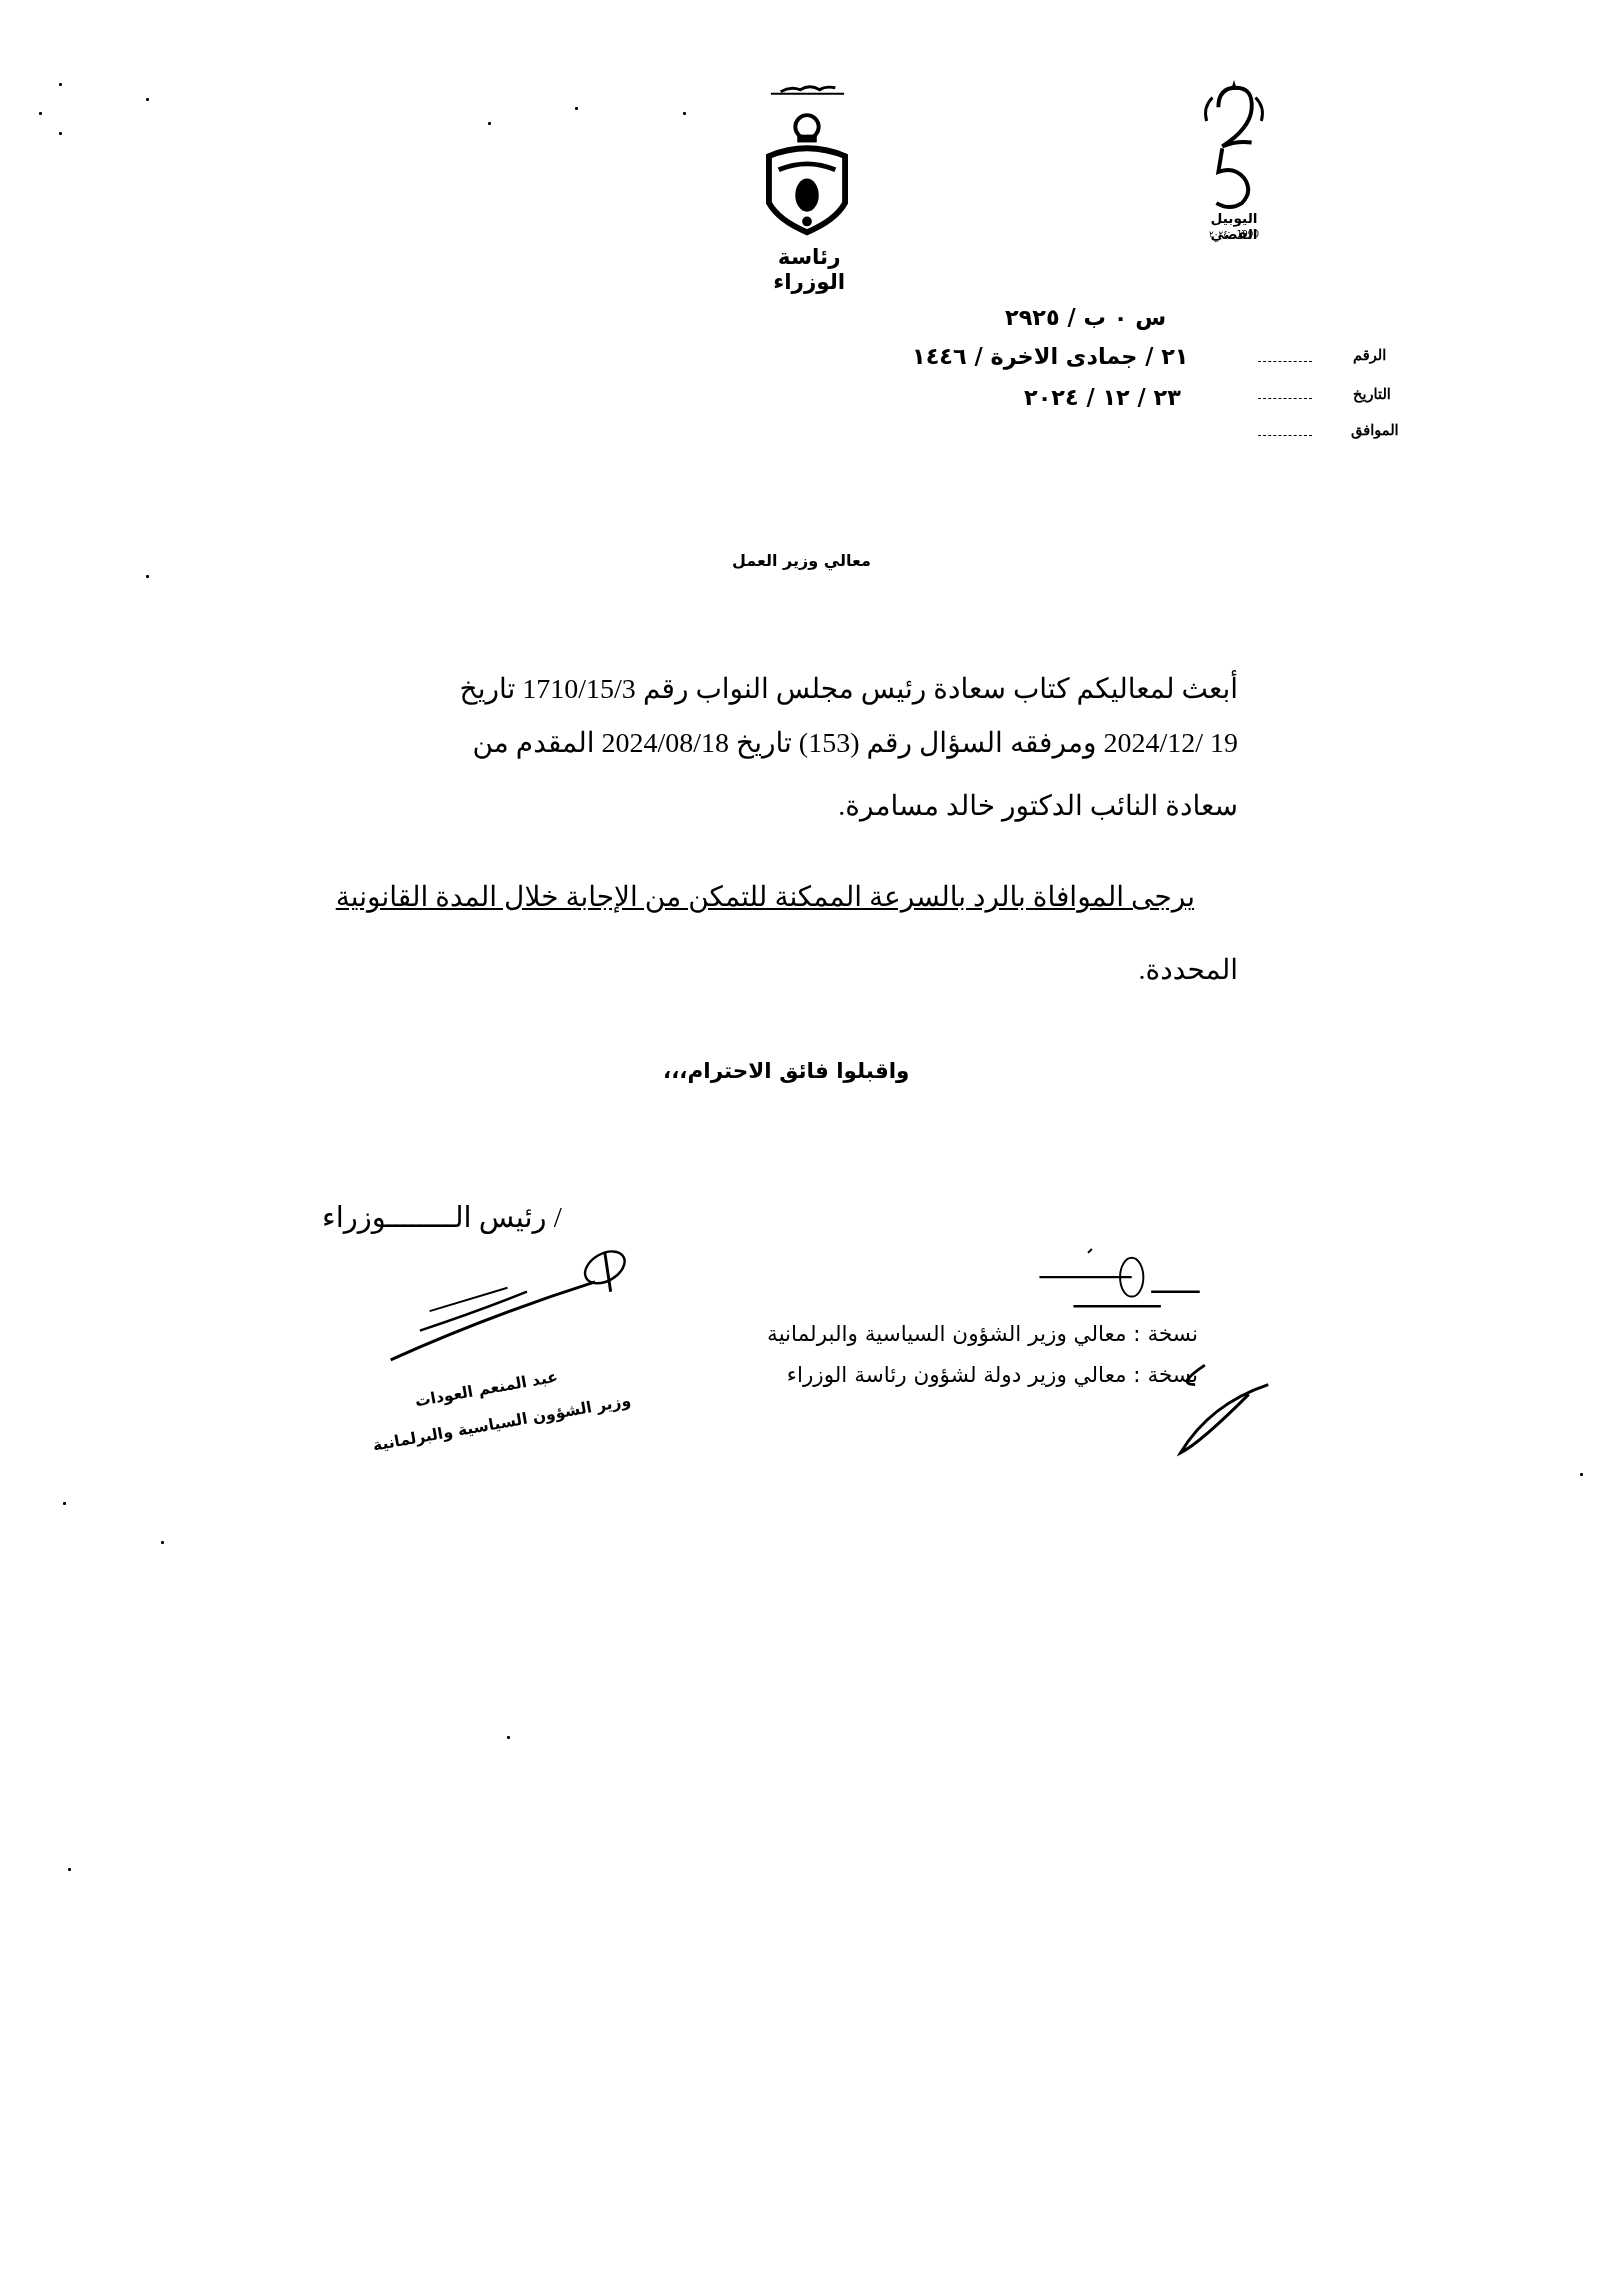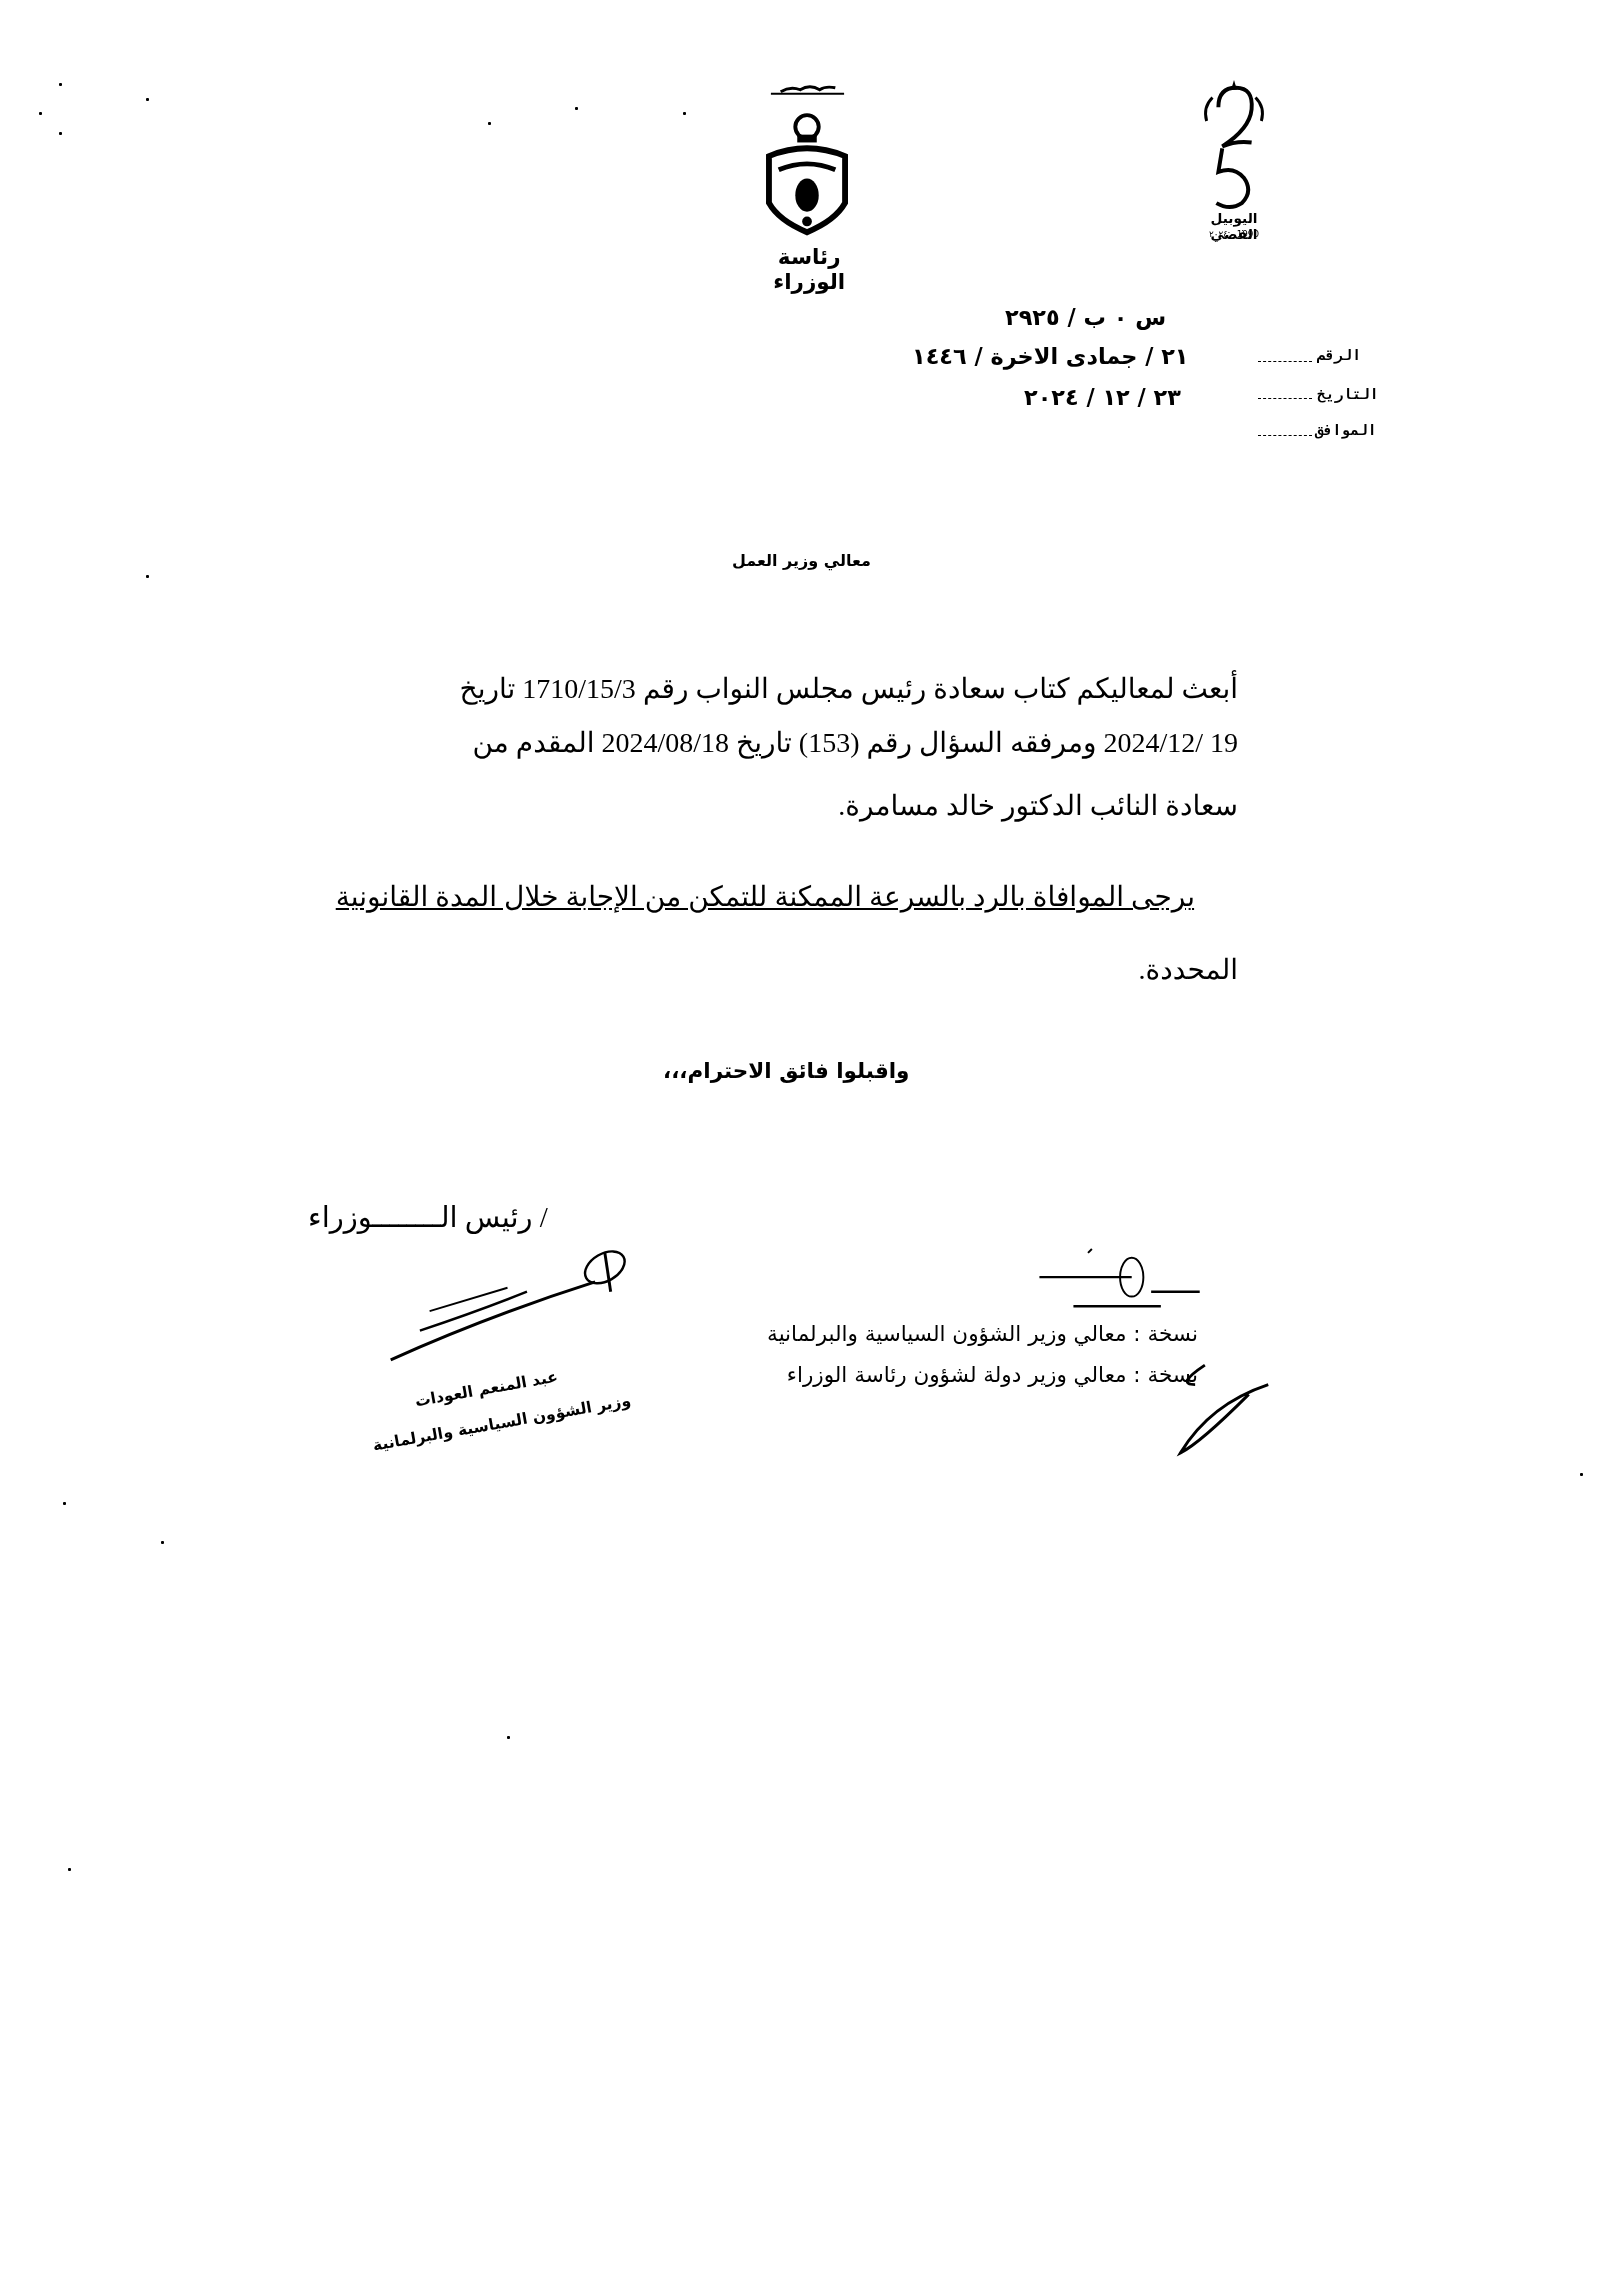--- a/index.html
+++ b/index.html
@@ -11,21 +11,21 @@
   
   #emblem { left:761px; top:80px; width:88px; width:93px; height:195px; text-align:center; }
   #emblem .caption { position:absolute; left:-7.8px; top:164px; width:112px; font-size:21.5px; font-weight:bold; letter-spacing:-1px; }
 
   
   #logo25 { left:1185px; top:78px; width:98px; height:176px; text-align:center; }
   #logo25 .caption { position:absolute; left:0; top:132px; width:98px; font-size:13.7px; font-weight:bold; }
   #logo25 .years { position:absolute; left:0; top:151px; width:98px; font-size:8.8px; }
 
   
-  .ref-label { font-family:Liberation Mono, monospace; font-weight:bold; font-size:14.6px; }
+  .ref-label { font-family:Liberation Serif, serif; font-weight:bold; font-size:14.6px;margin-left:36px; }
   .ref-value { font-family:"DejaVu Sans", sans-serif; font-weight:bold; font-size:22.4px; white-space:nowrap;text-align:right; }
   .dash { position:absolute; border-top:1px dashed #000; height:0; }
 
   .addressee { font-family:"DejaVu Sans", sans-serif; font-weight:bold; font-size:16px;margin-left:44px; }
   .body-text { font-family:"Liberation Serif", "DejaVu Serif", serif; font-size:28px; line-height:1.0; white-space:nowrap; }
   .closing { font-family:"DejaVu Sans", sans-serif; font-weight:bold; font-size:21.5px; }
   .sig-title { font-family:"Liberation Serif", serif; font-size:29px; }
   .cc { font-family:"DejaVu Sans", sans-serif; font-size:21.5px; white-space:nowrap; }
   .handwrite { font-family:"DejaVu Sans", sans-serif; font-size:15.6px; font-weight:bold; }
   .speck { position:absolute; width:2.9px; height:2.9px; background:#000; border-radius:1px; }
@@ -75,21 +75,21 @@
 
 <div class="abs body-text rtl" style="right:365px; top:659px;margin-top:16px;">أبعث لمعاليكم كتاب سعادة رئيس مجلس النواب رقم   1710/15/3  تاريخ</div>
 <div class="abs body-text rtl" style="right:365px; top:729px;">19 /2024/12 ومرفقه السؤال رقم (153) تاريخ 2024/08/18     المقدم من</div>
 <div class="abs body-text rtl" style="right:365px; top:792px;margin-left:8px;">سعادة النائب الدكتور خالد مسامرة.</div>
 
 <div class="abs body-text rtl" style="right:408px; top:883px;text-decoration:underline;">يرجى الموافاة بالرد بالسرعة الممكنة للتمكن من الإجابة خلال المدة القانونية</div>
 <div class="abs body-text rtl" style="right:365px; top:956px;">المحددة.</div>
 
 <div class="abs closing rtl" style="left:663px; top:1058px;">واقبلوا فائق الاحترام،،،</div>
 
-<div class="abs sig-title rtl" style="left:308px; top:1200px;">/ رئيس الــــــــوزراء</div>
+<div class="abs sig-title rtl" style="left:322px; top:1200px;">/ رئيس الــــــــوزراء</div>
 <svg class="abs" style="left:371px; top:1243px;" width="273" height="146" viewBox="0 0 280 150">
   <path d="M20 120 q100 -45 210 -80" stroke="#000" stroke-width="3" fill="none"></path>
   <path d="M50 90 q60 -20 110 -40" stroke="#000" stroke-width="2.5" fill="none"></path>
   <path d="M60 70 q40 -12 80 -24" stroke="#000" stroke-width="2" fill="none"></path>
   <ellipse cx="240" cy="25" rx="22" ry="14" transform="rotate(-30 240 25)" stroke="#000" stroke-width="2.5" fill="none"></ellipse>
   <path d="M240 10 l6 40" stroke="#000" stroke-width="3"></path>
 </svg>
 <div class="abs handwrite rtl" style="left:414px; top:1380px; transform:rotate(-10deg);">عبد المنعم العودات</div>
 <div class="abs handwrite rtl" style="left:371px; top:1414px; transform:rotate(-10deg);">وزير الشؤون السياسية والبرلمانية</div>
 

